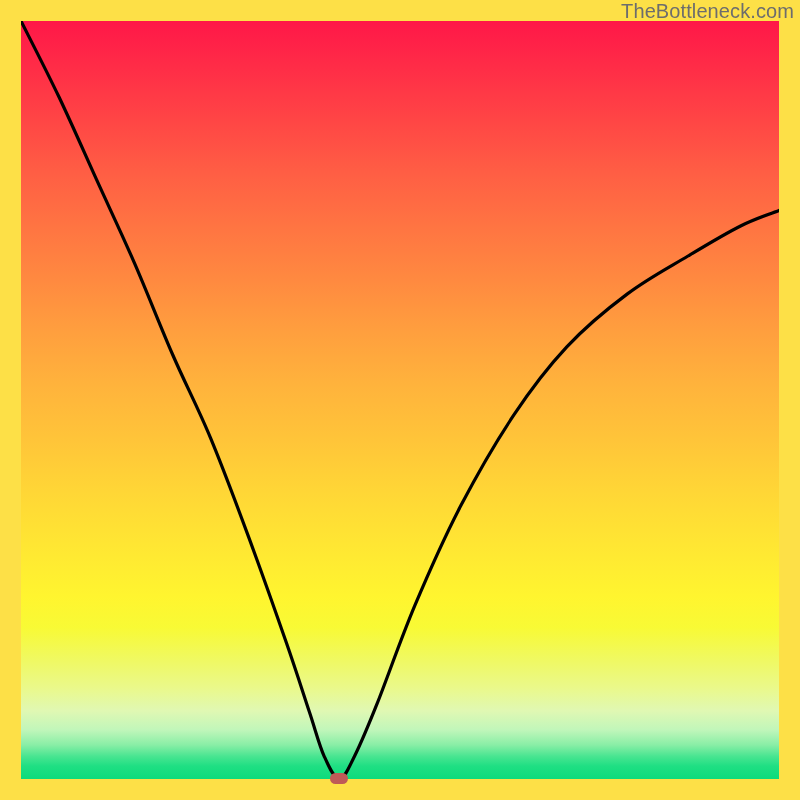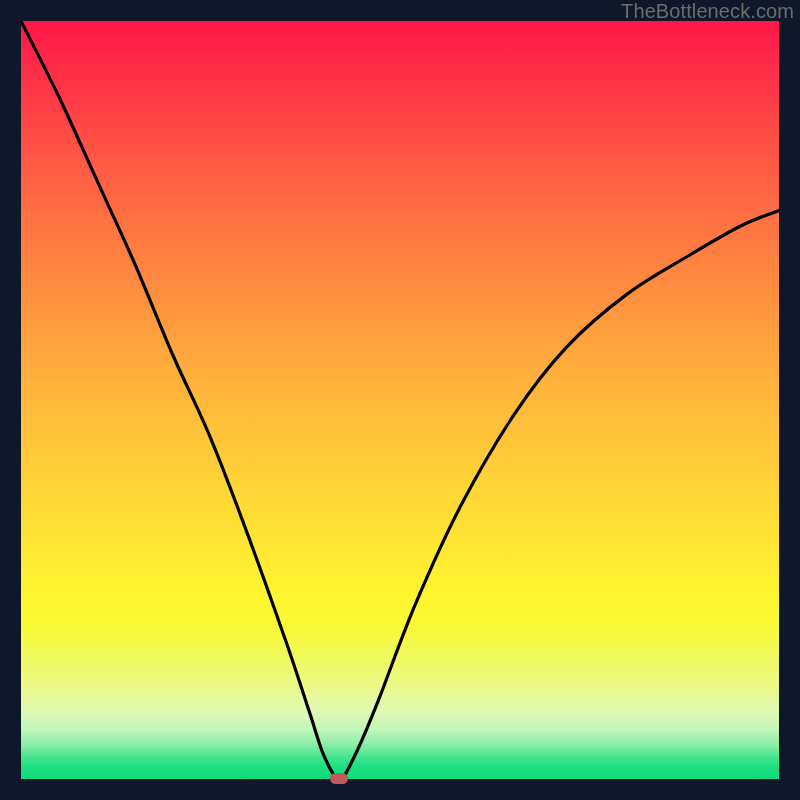--- a/index.html
+++ b/index.html
@@ -9,21 +9,21 @@
     height: 800px;
     background: #000;
     overflow: hidden;
   }
   .frame {
     position: absolute;
     left: 0;
     top: 0;
     width: 800px;
     height: 800px;
-    background: #0f172a;
+    background: #fde047;
   }
   .plot-area {
     position: absolute;
     left: 21px;
     top: 21px;
     width: 758px;
     height: 758px;
     
   }
   .gradient-bg {

